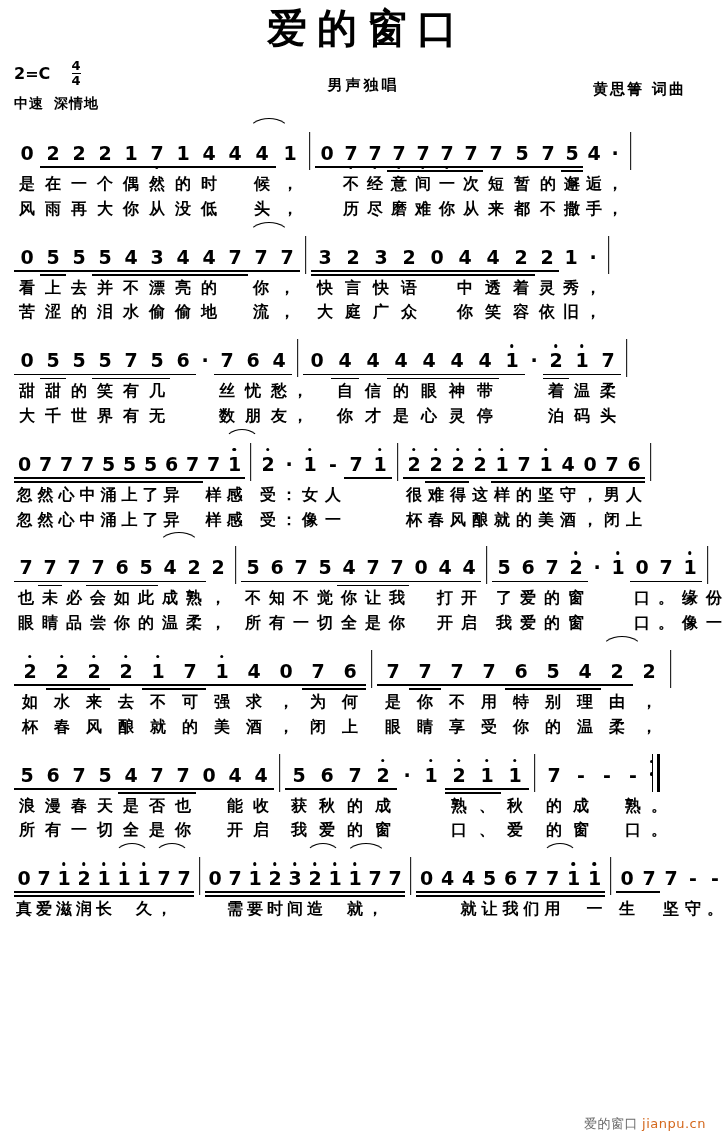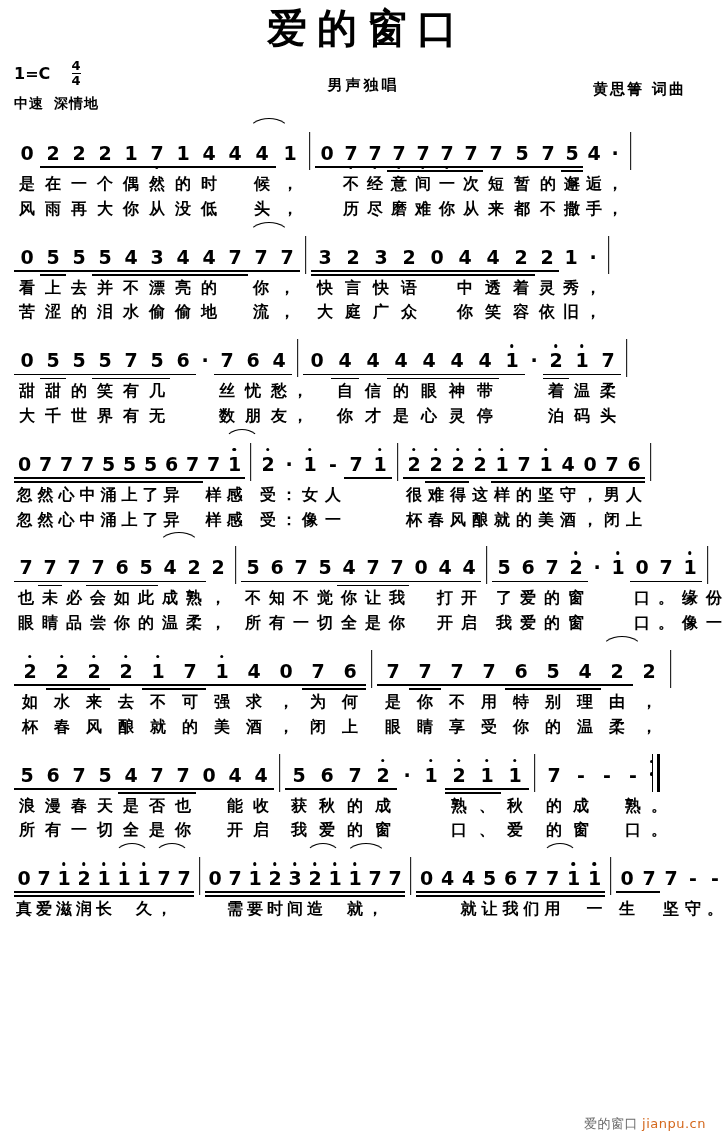--- a/index.html
+++ b/index.html
@@ -236,21 +236,21 @@
   .watermark .site { color: #d4681d; margin-left: 4px; }
 </style>
 </head>
 <body>
 
 <div class="header">
   <div class="title">爱的窗口</div>
   <div class="subtitle">男声独唱</div>
 
   <div class="meta-left">
-    <span class="keysig">1=C</span>
+    <span class="keysig">2=C</span>
     <span class="timesig">
       <span class="num">4</span>
       <span class="den">4</span>
     </span>
   </div>
 
   <div class="tempo">
     <span>中速</span><span class="sp"></span><span>深情地</span>
   </div>
 

